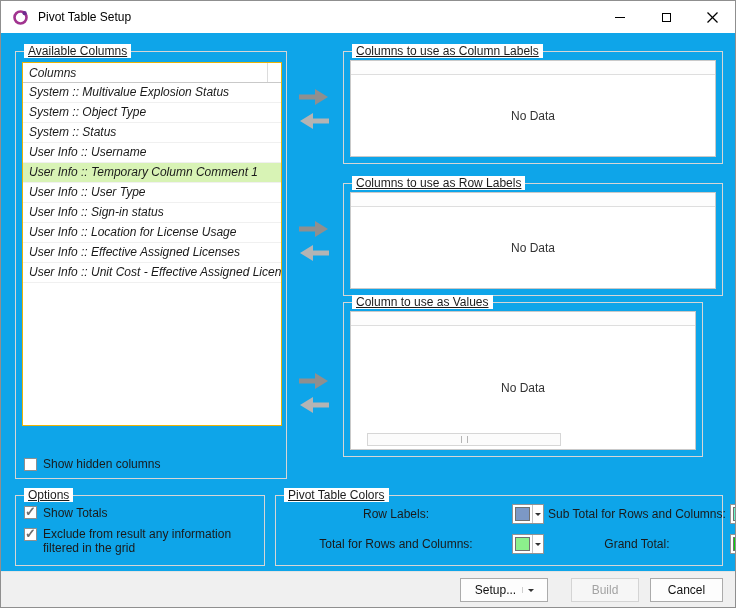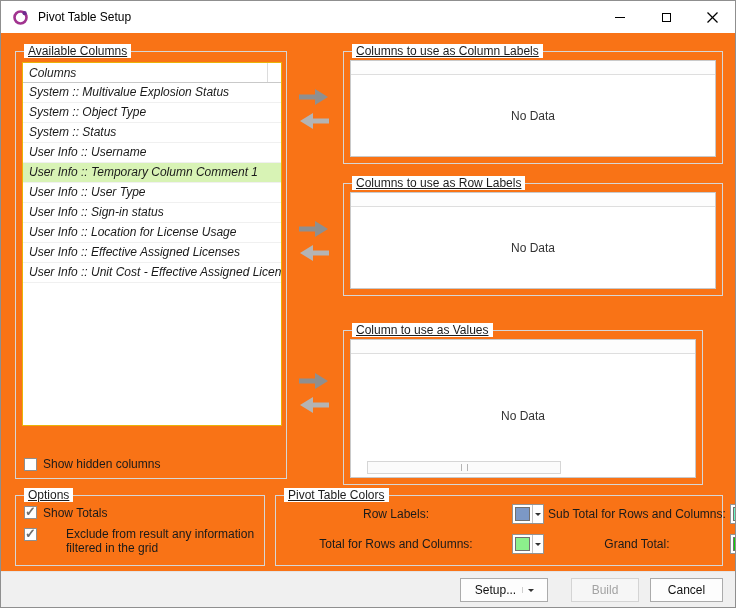--- a/index.html
+++ b/index.html
@@ -1,20 +1,20 @@
 <!DOCTYPE html>
 <html><head>
 <meta charset="utf-8">
 <style>
   * { margin:0; padding:0; box-sizing:border-box; }
   html,body { background:#cfcfcf; }
   body { font-family:"Liberation Sans", sans-serif; font-size:12px; color:#111; }
 
   .window{
-    position:relative; width:736px; height:608px; background:#f97316;
+    position:relative; width:736px; height:608px; background:#0ea5e9;
     border:1px solid #8f8f8f; overflow:hidden;
   }
 
   
   .titlebar{ position:absolute; left:0; top:0; right:0; height:32px; background:#fff; display:flex; align-items:center; }
   .app-icon{ margin-left:11px; width:17px; height:17px; flex:0 0 auto; }
   .title-text{ margin-left:9px; font-size:12px; color:#000; }
   .caption-btns{ position:absolute; right:0; top:0; height:32px; display:flex; }
   .cap-btn{ width:46px; height:32px; display:flex; align-items:center; justify-content:center; cursor:default; }
   .glyph-min{ width:10px; height:1px; background:#000; }
@@ -172,42 +172,42 @@
   </div>
 
   <div class="groupbox" style="left:342px; top:182px; width:380px; height:113px;">
     <span class="legend">Columns to use as Row Labels</span>
     <div class="empty-list" style="height:97px;">
       <div class="ehdr"></div>
       <div class="nodata">No Data</div>
     </div>
   </div>
 
-  <div class="groupbox" style="left:342px; top:329px; width:360px; height:155px;">
+  <div class="groupbox" style="left:342px; top:301px; width:360px; height:155px;">
     <span class="legend">Column to use as Values</span>
     <div class="empty-list" style="height:139px;">
       <div class="ehdr"></div>
       <div class="nodata">No Data</div>
       <div class="hscroll">
         <span class="grip"></span>
       </div>
     </div>
   </div>
 
   <div class="groupbox" style="left:14px; top:494px; width:250px; height:71px;">
     <span class="legend">Options</span>
 
     <div style="position:absolute; left:8px; top:10px; display:flex; gap:6px; align-items:flex-start;">
       <span class="checkbox checked"></span>
       <span class="cb-label">Show Totals</span>
     </div>
 
     <div style="position:absolute; left:8px; top:31px; display:flex; gap:6px; align-items:flex-start;">
       <span class="checkbox checked" style="margin-top:1px;"></span>
-      <span class="cb-label" style="width:200px;margin-left:23px;">Exclude from result any information filtered in the grid</span>
+      <span class="cb-label" style="width:200px;">Exclude from result any information filtered in the grid</span>
     </div>
   </div>
 
   <div class="groupbox" style="left:274px; top:494px; width:448px; height:71px;">
     <span class="legend">Pivot Table Colors</span>
 
     <div class="colors-grid">
       <span class="clr-label">Row Labels:</span>
       <div class="color-combo">
         <span class="swatch" style="background-color: rgb(124, 152, 197);"></span>

